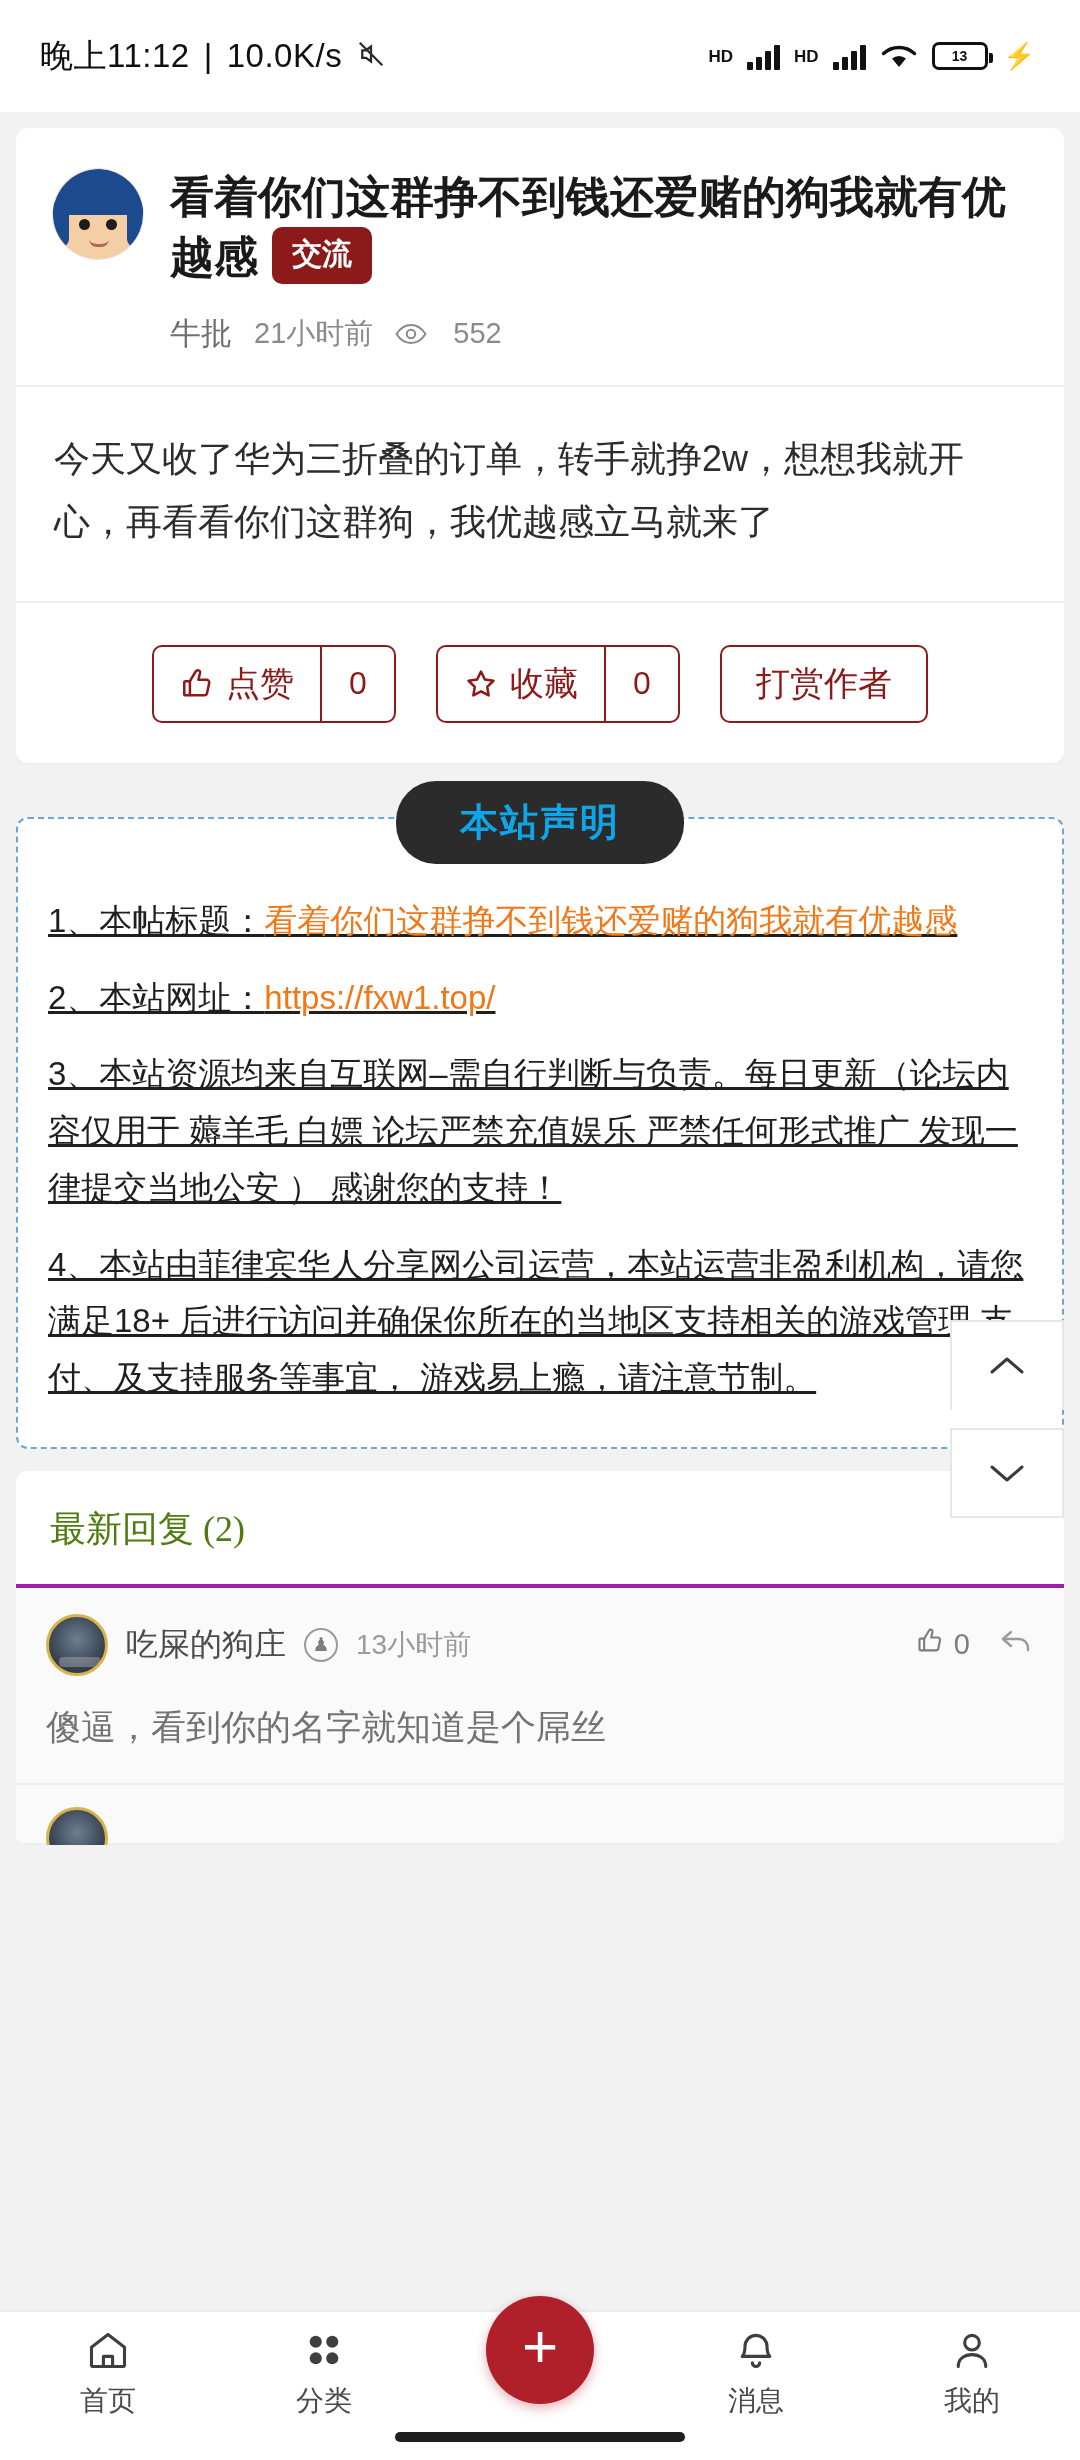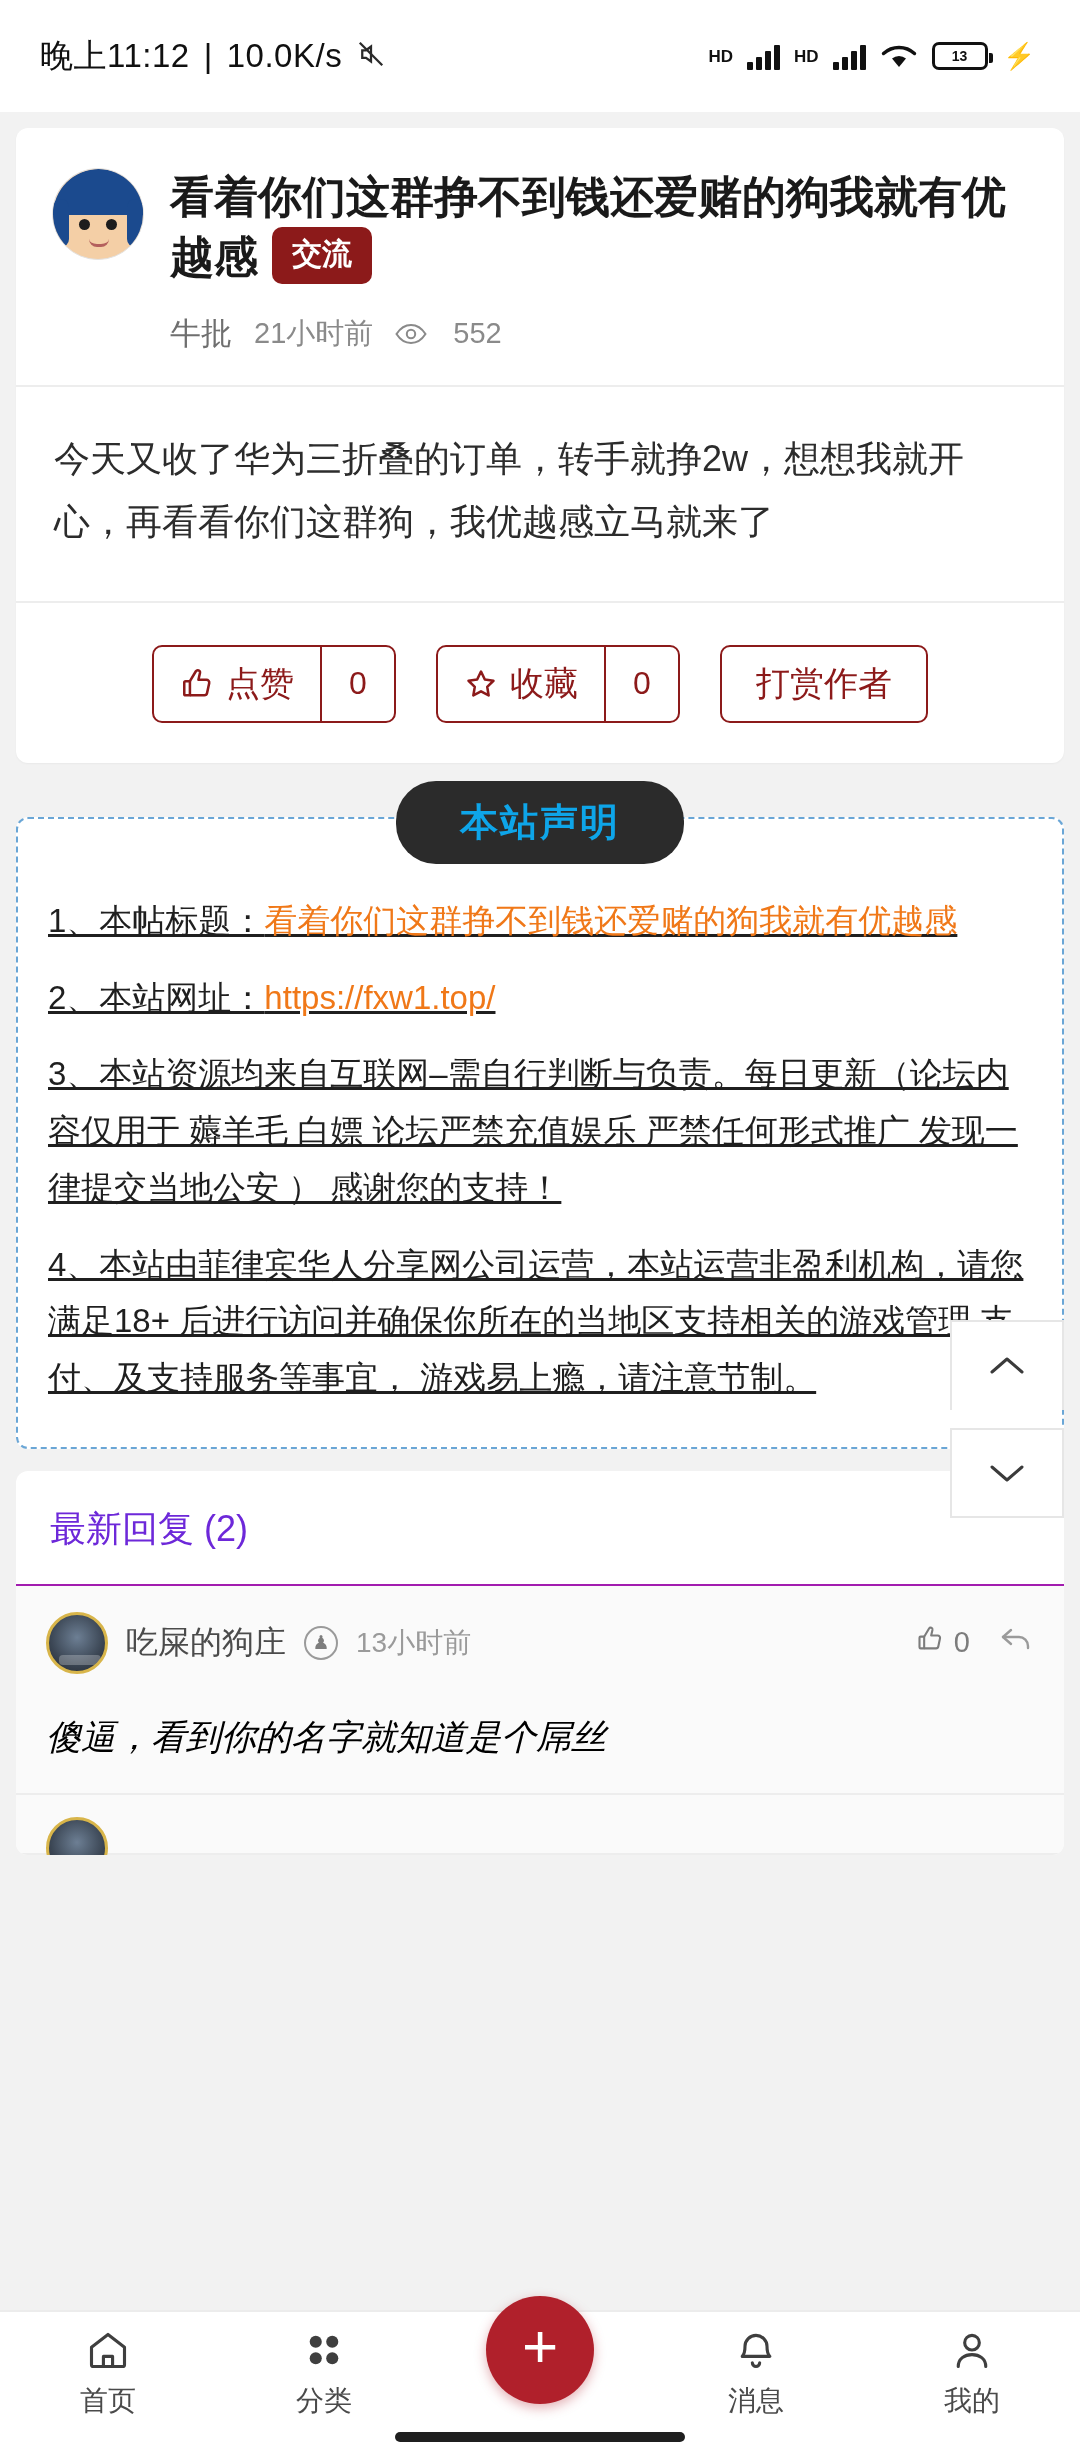--- a/index.html
+++ b/index.html
@@ -256,22 +256,23 @@
   
   .replies {
     margin-top: 22px;
     background: #ffffff;
     border-radius: 12px;
     overflow: hidden;
   }
   .replies-head {
     padding: 34px 34px 30px 34px;
     font-size: 36px;
-    color: #6d28d9;
-    border-bottom: 2px solid #a21caf;
+    color: #4d7c0f;
+    border-bottom: 4px solid #a21caf;
+    font-family: Liberation Serif, serif;
   }
   .reply {
     padding: 26px 30px 30px 30px;
     background: #fafafa;
     border-bottom: 2px solid #ededed;
   }
   .reply-top {
     display: flex;
     align-items: center;
     gap: 18px;
@@ -299,25 +300,24 @@
     font-size: 19px; color: #7d7d7d;
   }
   .r-time { font-size: 28px; color: #9a9a9a; }
   .r-right {
     margin-left: auto;
     display: flex; align-items: center; gap: 30px;
     color: #7c7c7c; font-size: 29px;
   }
   .r-right .like { display: flex; align-items: center; gap: 10px; }
   .r-text {
-    margin-top: 37px;
+    margin-top: 25px;
     font-size: 35px;
-    color: #000000;
+    color: #737373;
     line-height: 1.5;
-    font-style: italic;
   }
   .reply.partial { height: 60px; padding-top: 22px; }
 
   
   .float-btns {
     position: absolute;
     right: 16px;
     top: 1208px;
     width: 114px;
     z-index: 20;

